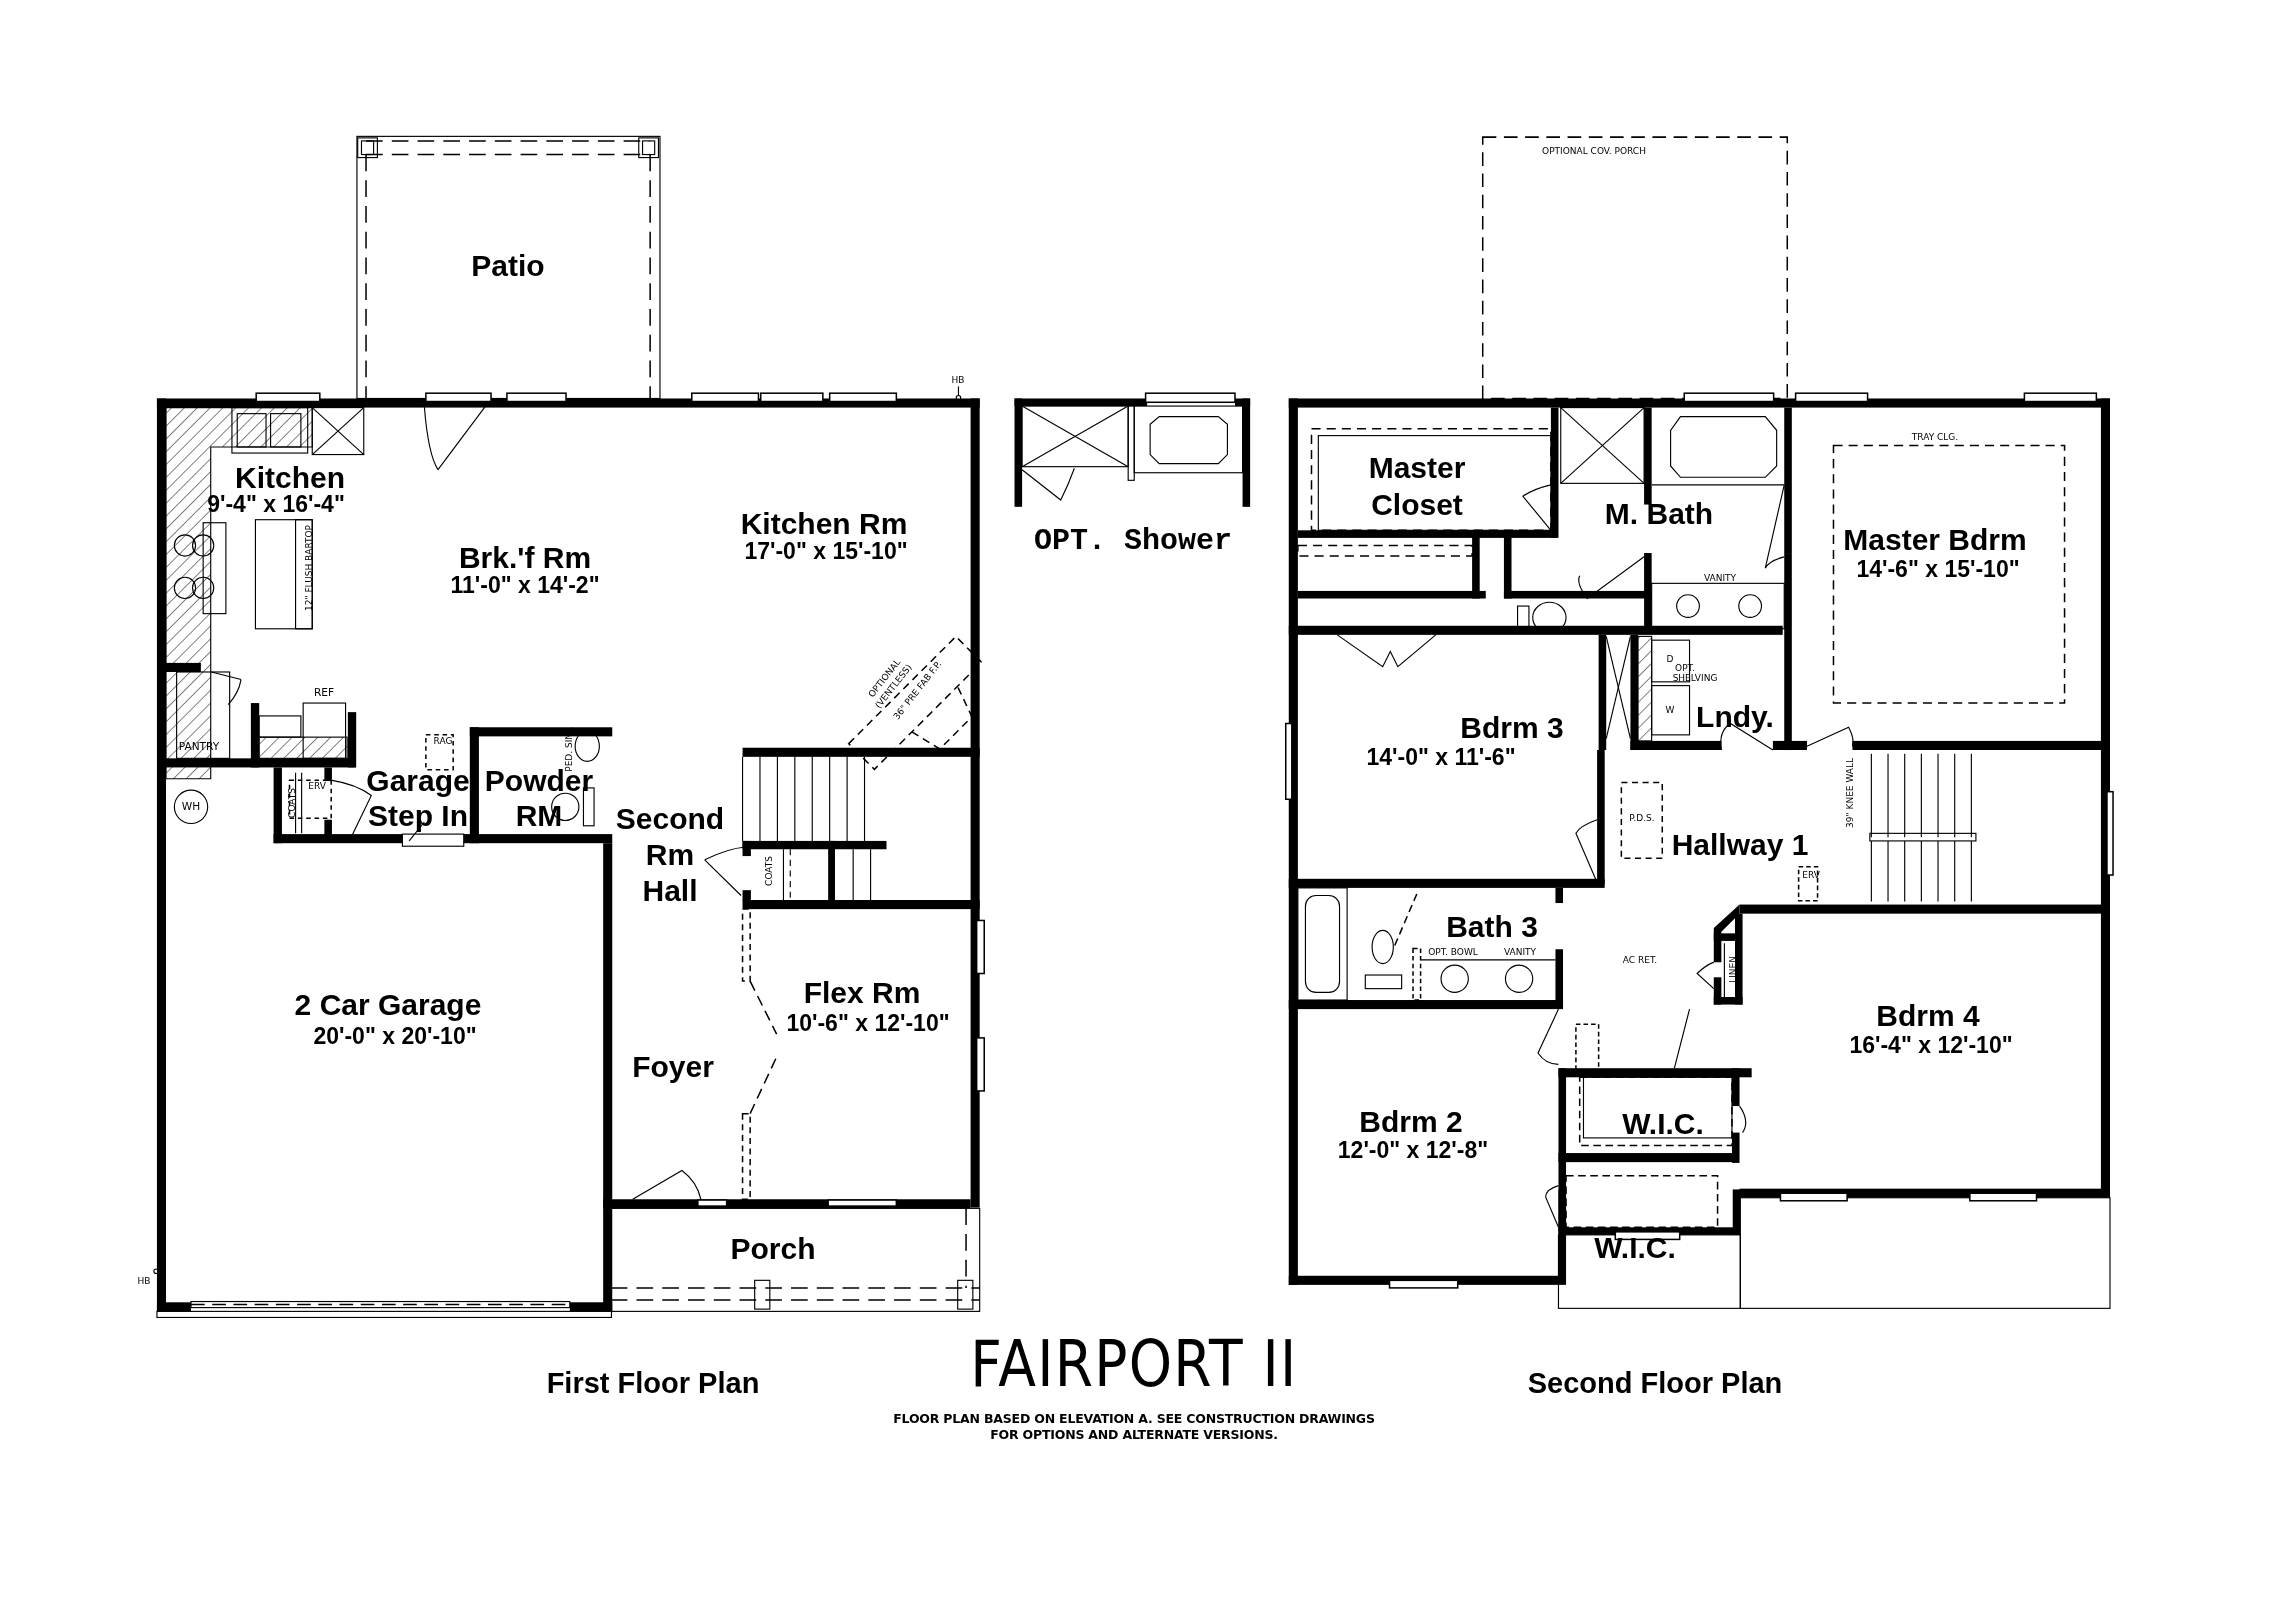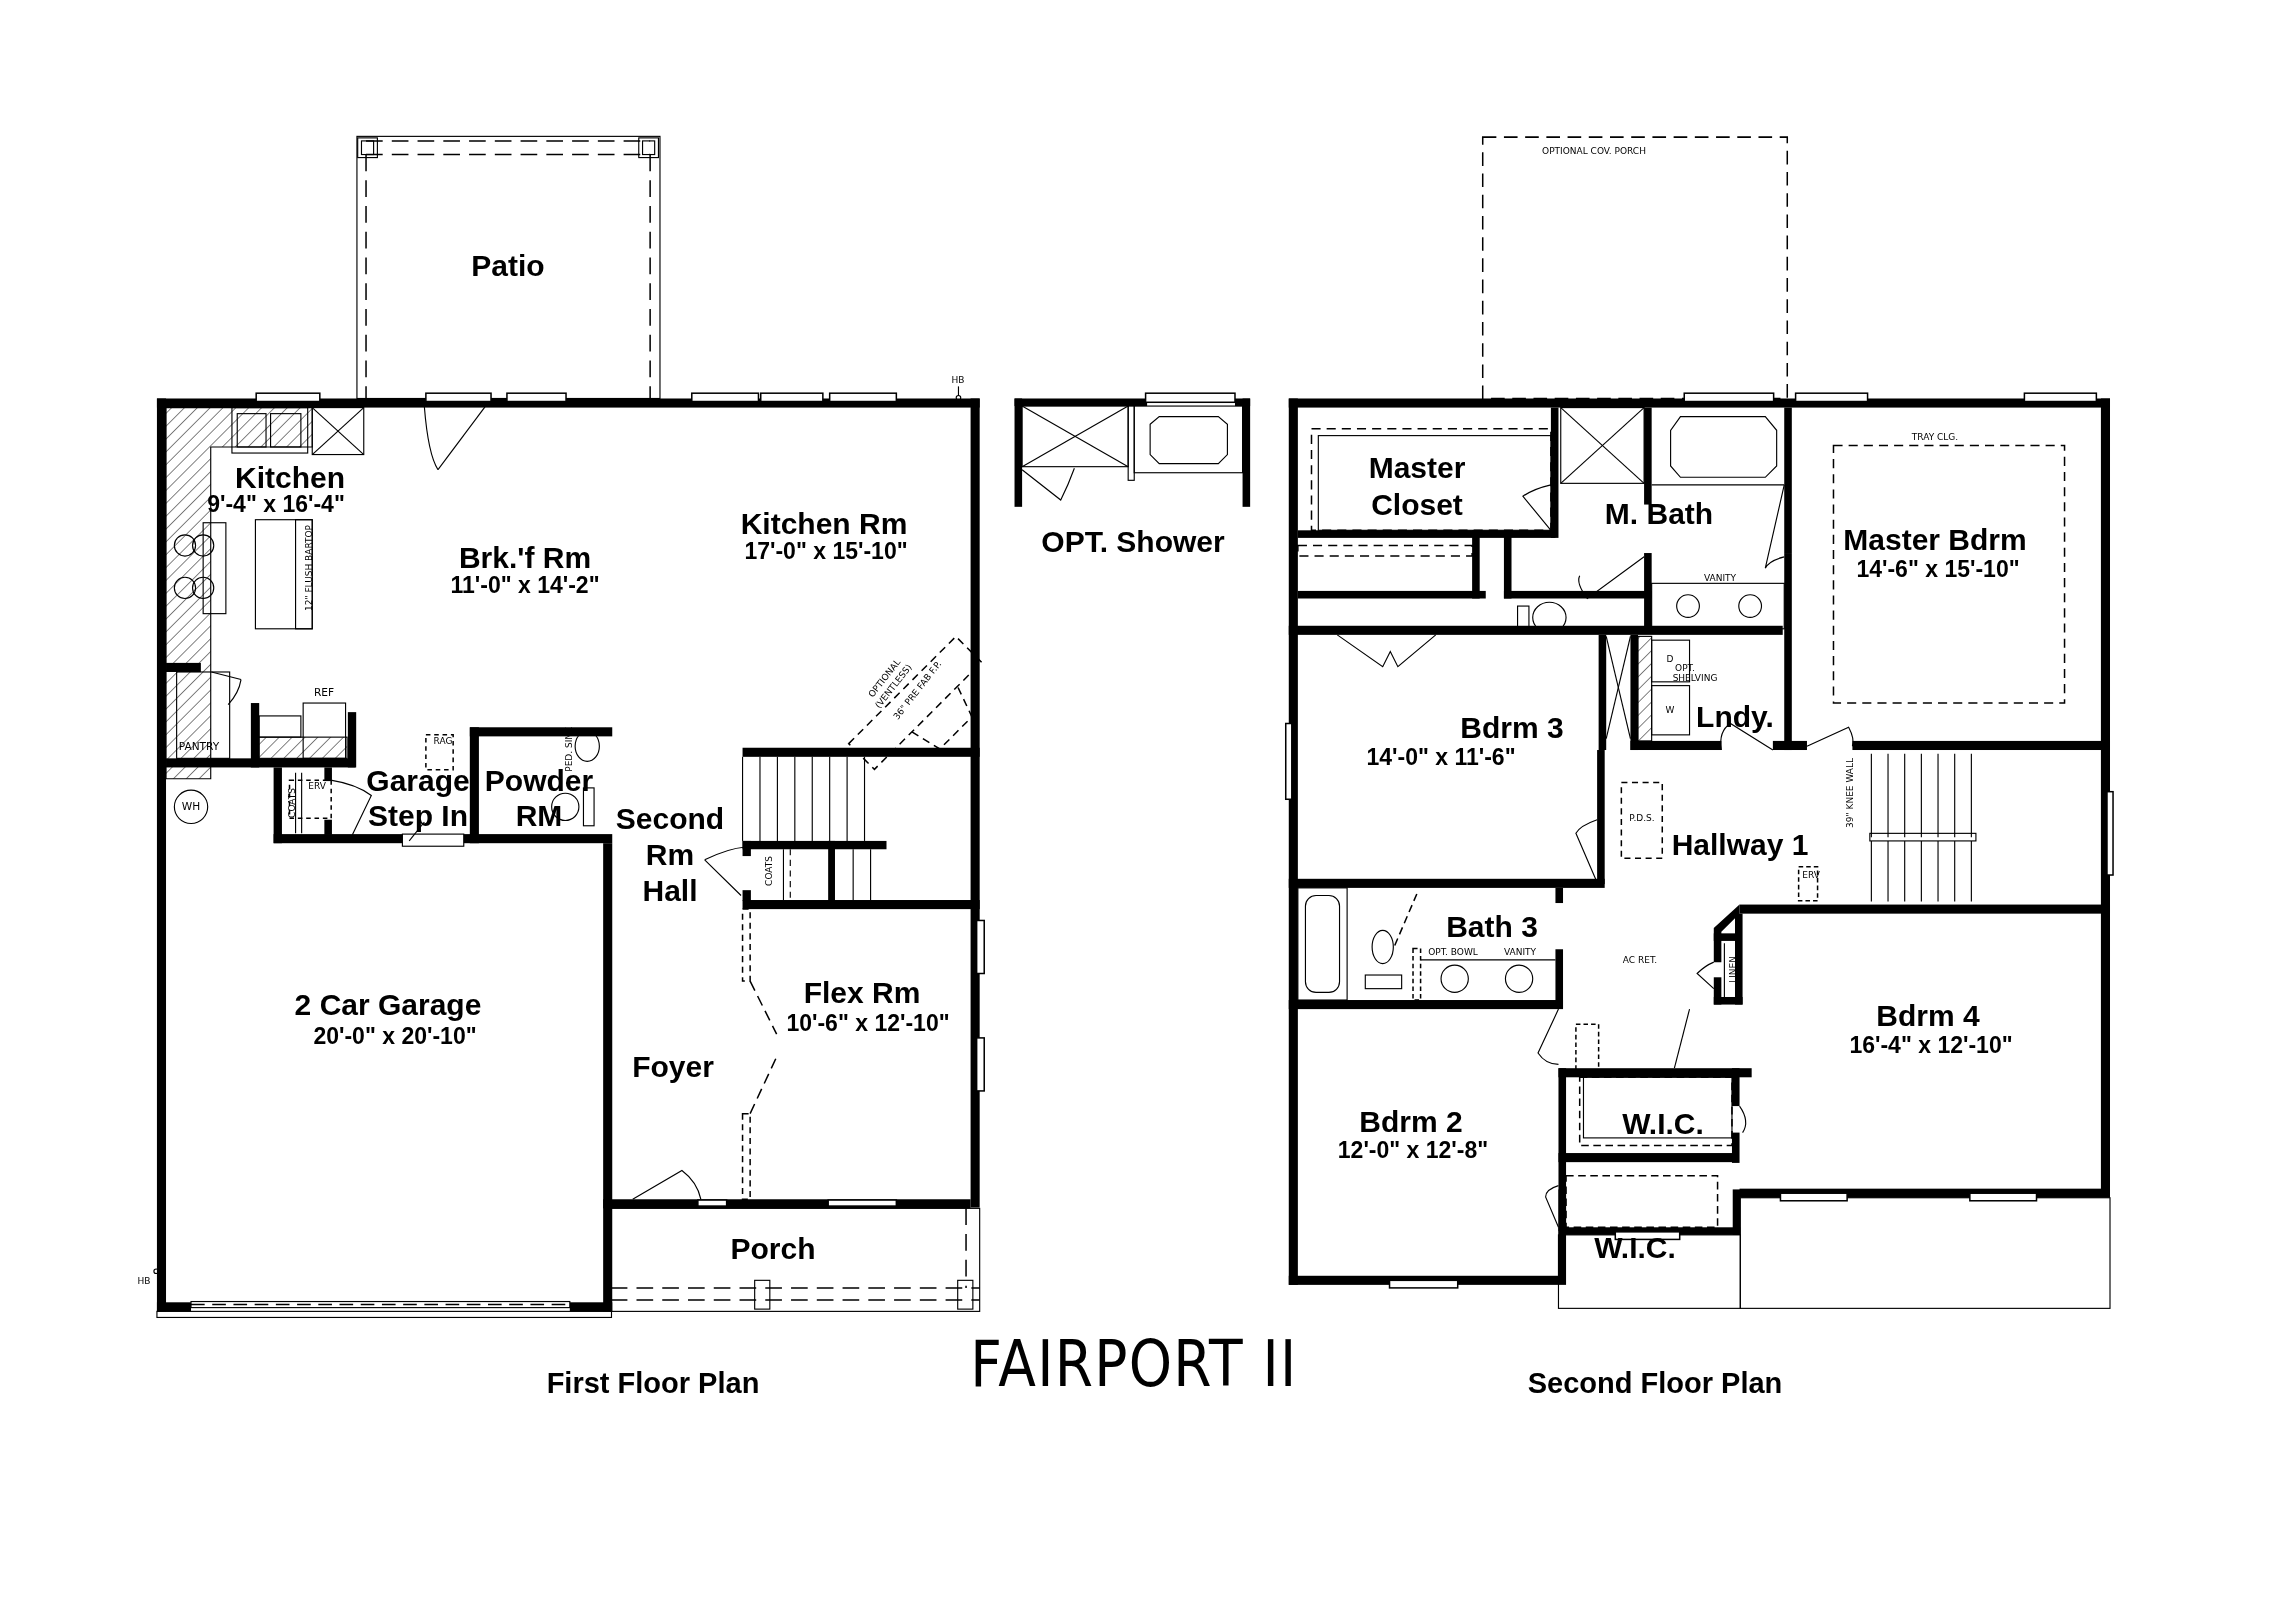--- a/index.html
+++ b/index.html
@@ -364,21 +364,21 @@
 <div class="lbl tiny" style="left:317px; top:782px;">ERV</div>
 <div class="lbl tiny" style="left:443px; top:737px;">RAG</div>
 <div class="lbl tiny vert" style="left:565px; top:727px;">PED. SINK</div>
 <div class="lbl tiny vert" style="left:765px; top:856px;">COATS</div>
 <div class="lbl tiny" style="left:885px; top:674px; transform:translate(-50%,0) rotate(-52deg);">OPTIONAL</div>
 <div class="lbl tiny" style="left:894px; top:682px; transform:translate(-50%,0) rotate(-52deg);">(VENTLESS)</div>
 <div class="lbl tiny" style="left:918px; top:686px; transform:translate(-50%,0) rotate(-52deg);">36" PRE FAB F.P.</div>
 <div class="lbl tiny" style="left:958px; top:376px;">HB</div>
 <div class="lbl tiny" style="left:144px; top:1277px;">HB</div>
 
-<div class="lbl room" style="left:1133px; top:526px;">OPT. Shower</div>
+<div class="lbl room" style="left:1133px; top:526px;font-family:Liberation Mono, monospace;">OPT. Shower</div>
 
 <div class="lbl tiny" style="left:1570px; top:147px;padding-left:48px;">OPTIONAL COV. PORCH</div>
 <div class="lbl room" style="left:1417px; top:452px;">Master</div>
 <div class="lbl room" style="left:1417px; top:489px;">Closet</div>
 <div class="lbl room" style="left:1659px; top:498px;">M. Bath</div>
 <div class="lbl room" style="left:1935px; top:524px;">Master Bdrm</div>
 <div class="lbl dim" style="left:1938px; top:557px;">14'-6" x 15'-10"</div>
 <div class="lbl tiny" style="left:1935px; top:433px;">TRAY CLG.</div>
 <div class="lbl tiny" style="left:1720px; top:574px;">VANITY</div>
 
@@ -405,14 +405,15 @@
 <div class="lbl dim" style="left:1931px; top:1033px;">16'-4" x 12'-10"</div>
 <div class="lbl room" style="left:1411px; top:1106px;">Bdrm 2</div>
 <div class="lbl dim" style="left:1413px; top:1138px;">12'-0" x 12'-8"</div>
 <div class="lbl room" style="left:1663px; top:1108px;">W.I.C.</div>
 <div class="lbl room" style="left:1635px; top:1232px;">W.I.C.</div>
 
 <div class="lbl plan-title" style="left:653px; top:1368px;">First Floor Plan</div>
 <div class="lbl plan-title" style="left:1655px; top:1368px;">Second Floor Plan</div>
 <div class="brand">FAIRPORT II</div>
 <div class="disclaimer">
+  <p>FLOOR PLAN BASED ON ELEVATION A. SEE CONSTRUCTION DRAWINGS FOR OPTIONS AND ALTERNATE VERSIONS.</p>
 </div>
 
 
 </body></html>

